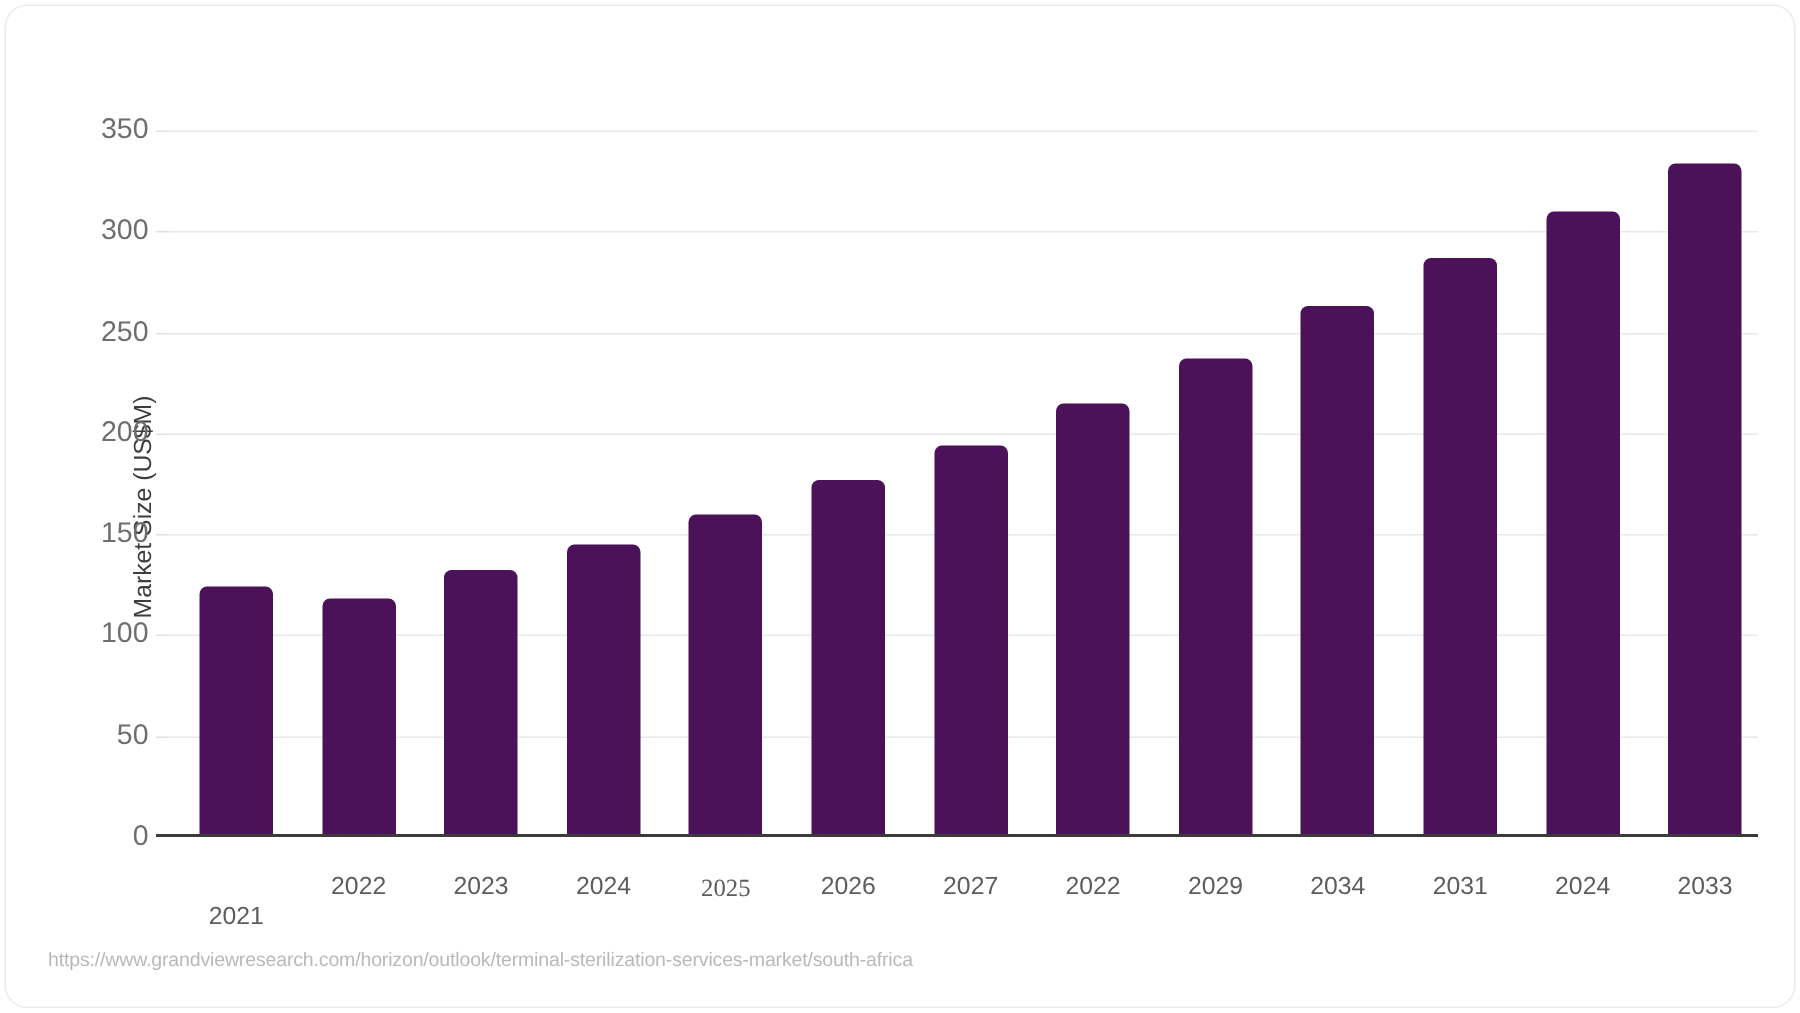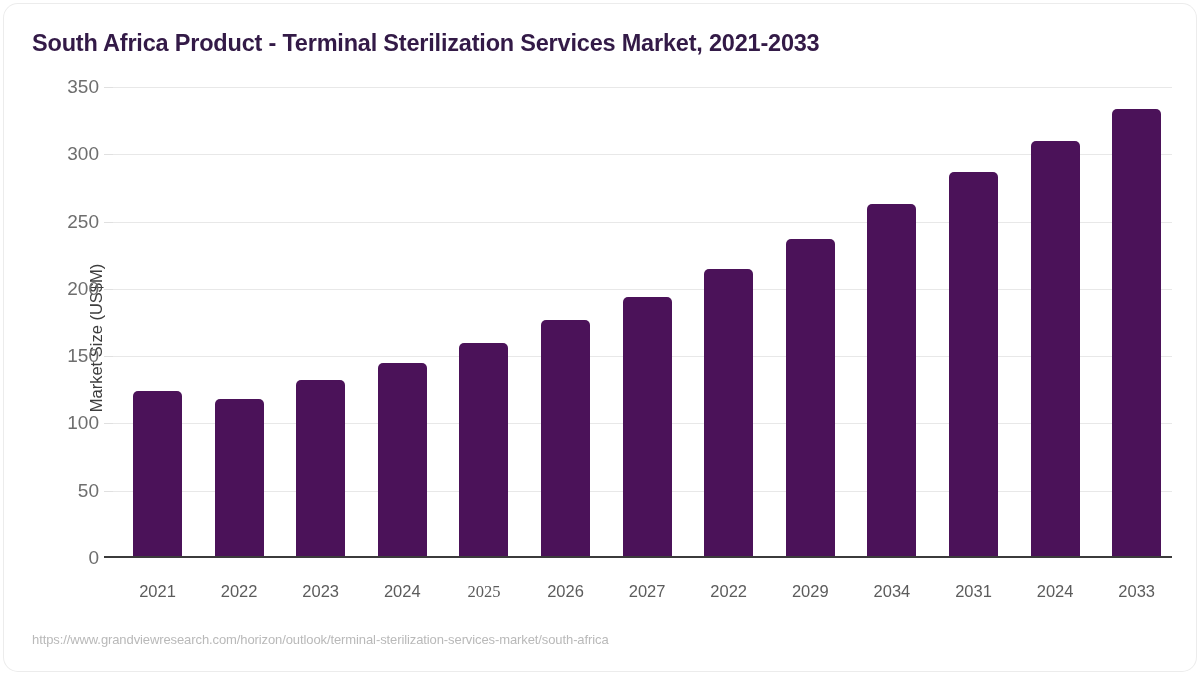--- a/index.html
+++ b/index.html
@@ -104,21 +104,20 @@
     color: #b9b9b9;
     letter-spacing: -0.1px;
     white-space: nowrap;
   }
 </style>
 </head>
 <body>
 
 <div id="card">
 
-  <div id="chart-title">South Africa Product - Terminal Sterilization Services Market, 2021-2033</div>
 
   <div id="y-axis-title">Market Size (US$M)</div>
 
   <div id="y-tick-labels">
       <div class="ytl" style="left: 25px; top: 554px;">0</div>
       <div class="ytl" style="left: 25px; top: 486.714px;">50</div>
       <div class="ytl" style="left: 25px; top: 419.429px;">100</div>
       <div class="ytl" style="left: 25px; top: 352.143px;">150</div>
       <div class="ytl" style="left: 25px; top: 284.857px;">200</div>
       <div class="ytl" style="left: 25px; top: 217.571px;">250</div>
@@ -155,21 +154,21 @@
         <div class="bar" title="2029: 237" style="left: 672.8px; height: 318.934px; background: rgb(75, 18, 89);"></div>
         <div class="bar" title="2030: 263" style="left: 754.4px; height: 353.923px; background: rgb(75, 18, 89);"></div>
         <div class="bar" title="2031: 287" style="left: 836px; height: 386.22px; background: rgb(75, 18, 89);"></div>
         <div class="bar" title="2032: 310" style="left: 917.6px; height: 417.171px; background: rgb(75, 18, 89);"></div>
         <div class="bar" title="2033: 334" style="left: 999.2px; height: 449.469px; background: rgb(75, 18, 89);"></div>
       </div>
     <div id="axis-line"></div>
   </div>
 
   <div id="x-tick-labels">
-      <div class="x-tick-label" style="left: 153.5px;">2021</div>
+      <div class="x-tick-label" style="left: 153.5px; margin-top: 20px;">2021</div>
       <div class="x-tick-label" style="left: 235.1px;">2022</div>
       <div class="x-tick-label" style="left: 316.7px;">2023</div>
       <div class="x-tick-label" style="left: 398.3px;">2024</div>
       <div class="x-tick-label" style="left: 479.9px; font-family: Liberation Serif, serif;">2025</div>
       <div class="x-tick-label" style="left: 561.5px;">2026</div>
       <div class="x-tick-label" style="left: 643.1px;">2027</div>
       <div class="x-tick-label" style="left: 724.7px;">2022</div>
       <div class="x-tick-label" style="left: 806.3px;">2029</div>
       <div class="x-tick-label" style="left: 887.9px;">2034</div>
       <div class="x-tick-label" style="left: 969.5px;">2031</div>

